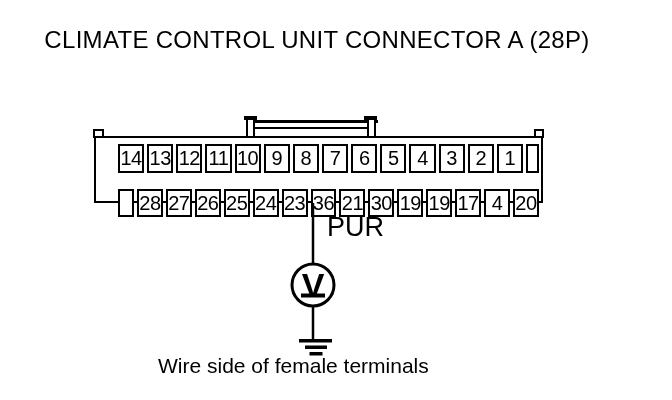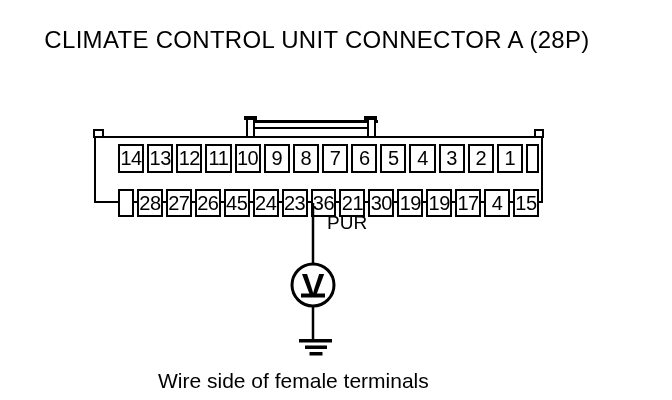--- a/index.html
+++ b/index.html
@@ -62,27 +62,27 @@
     background: #fff;
     display: flex; align-items: center; justify-content: center;
     font-size: 20px; letter-spacing: -0.5px;
     overflow: hidden;
   }
   .pin-cell.stub { flex: 0 0 13px; }
   .row-bottom .pin-cell.stub { flex-basis: 16px; }
   
   .wire-label {
     position: absolute; left: 327px; top: 212px;
-    font-size: 19px;
+    font-size: 27px;
   }
   
   .meter-assembly { position: absolute; left: 280px; top: 203px; }
   
   .caption {
-    position: absolute; left: 158px; top: 369px;
+    position: absolute; left: 158px; top: 354px;
     font-size: 21px; white-space: nowrap;
   }
 </style>
 </head>
 <body>
 
 <div class="page">
 
   <div class="title">CLIMATE CONTROL UNIT CONNECTOR A (28P)</div>
 
@@ -112,31 +112,31 @@
         <div class="pin-cell">3</div>
         <div class="pin-cell">2</div>
         <div class="pin-cell">1</div>
         <div class="pin-cell stub"></div>
       </div>
     <div class="pin-row row-bottom">
         <div class="pin-cell stub"></div>
         <div class="pin-cell">28</div>
         <div class="pin-cell">27</div>
         <div class="pin-cell">26</div>
-        <div class="pin-cell">45</div>
+        <div class="pin-cell">25</div>
         <div class="pin-cell">24</div>
         <div class="pin-cell">23</div>
         <div class="pin-cell">36</div>
         <div class="pin-cell">21</div>
         <div class="pin-cell">30</div>
         <div class="pin-cell">19</div>
         <div class="pin-cell">19</div>
         <div class="pin-cell">17</div>
         <div class="pin-cell">4</div>
-        <div class="pin-cell">15</div>
+        <div class="pin-cell">20</div>
       </div>
   </div>
 
   <div class="wire-label">PUR</div>
 
   <svg class="meter-assembly" width="66" height="157" viewBox="0 0 66 157" xmlns="http://www.w3.org/2000/svg">
     <line x1="33" y1="0" x2="33" y2="61" stroke="#000" stroke-width="2.5"></line>
     <circle cx="33" cy="82" r="21" fill="#fff" stroke="#000" stroke-width="3"></circle>
     <text x="33" y="94" text-anchor="middle" font-size="34" font-weight="bold" font-family="Liberation Sans, sans-serif" fill="#000">V</text>
     <rect x="21" y="90.5" width="24" height="4" fill="#000"></rect>

